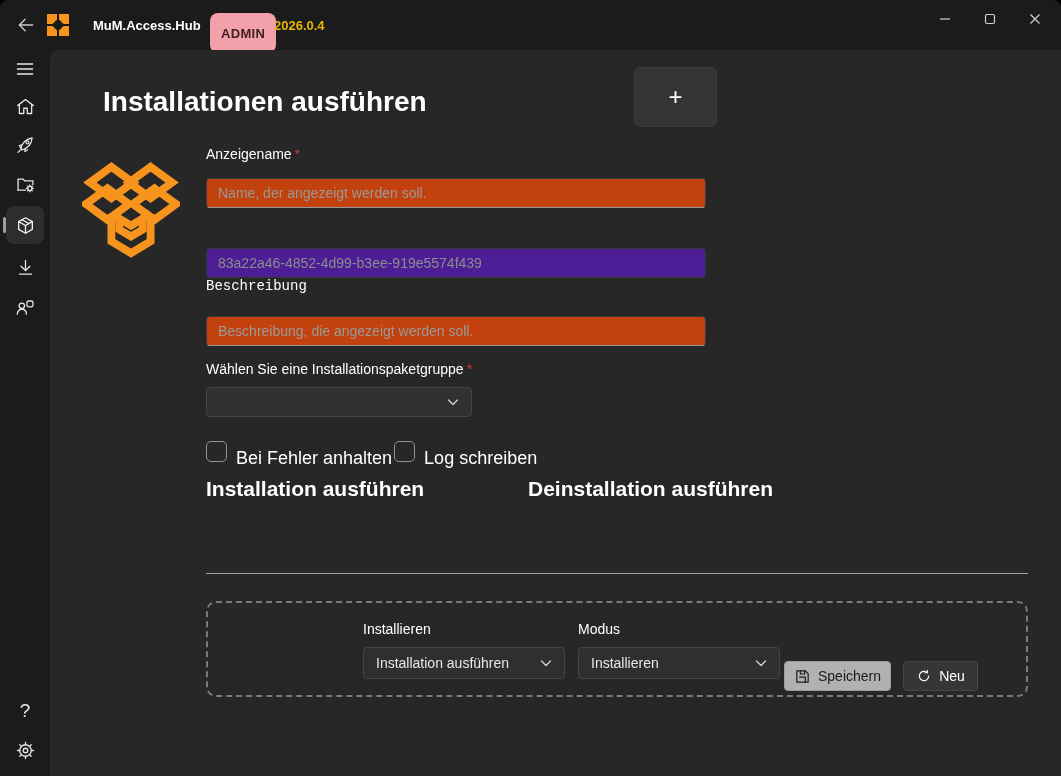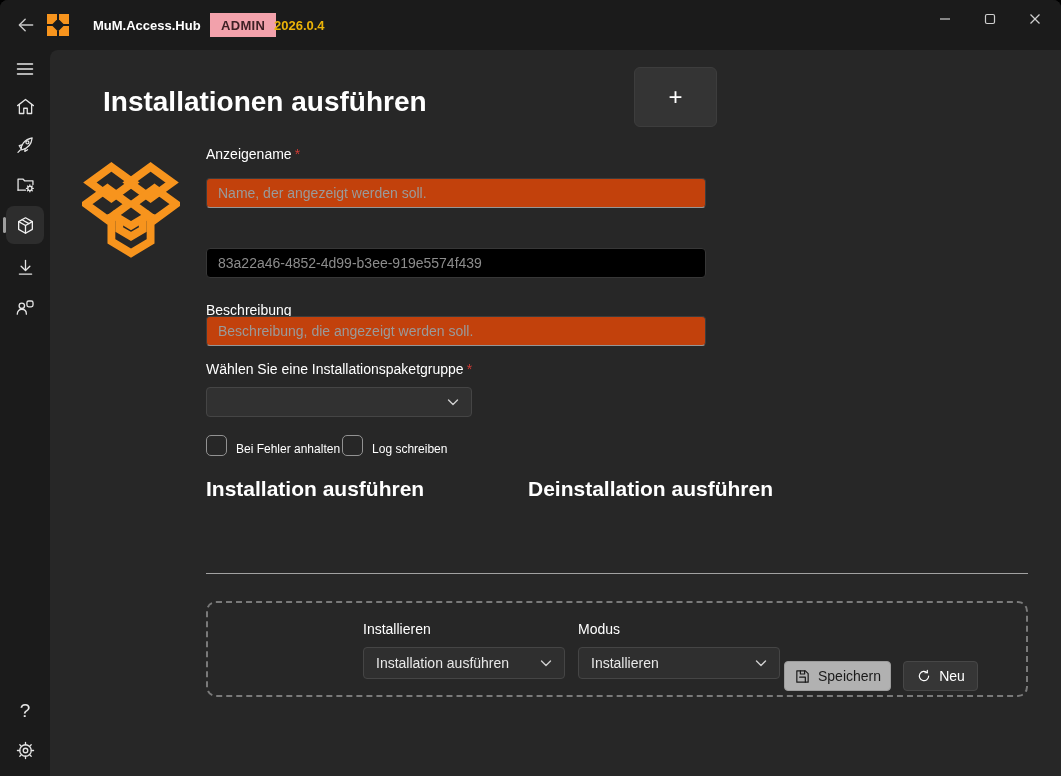--- a/index.html
+++ b/index.html
@@ -4,21 +4,21 @@
 <style>
   html,body{margin:0;padding:0;background:#000;font-family:"Liberation Sans",sans-serif;}
   .window{position:relative;width:1061px;height:776px;background:#1B1B1B;border-radius:8px 8px 0 0;overflow:hidden;}
 
   
   .titlebar{position:absolute;left:0;top:0;width:100%;height:50px;background:#1B1B1B;}
   .tb-btn{position:absolute;top:8px;width:36px;height:34px;display:flex;align-items:center;justify-content:center;border-radius:6px;cursor:pointer;}
   .back-btn{left:8px;}
   .logo{position:absolute;left:46px;top:13px;width:24px;height:24px;}
   .app-name{position:absolute;left:93px;top:0;height:50px;display:flex;align-items:center;color:#FFF;font-size:13px;font-weight:600;text-align:right;}
-  .badge{position:absolute;left:210px;top:13px;height:24px;padding:0 11px;border-radius:0;display:flex;align-items:center;font-size:13px;font-weight:700;letter-spacing:.3px;text-align:right;}
+  .badge{position:absolute;left:210px;top:13px;height:24px;padding:8px 11px;border-radius:8px;display:flex;align-items:center;font-size:13px;font-weight:700;letter-spacing:.3px;text-align:right;}
   .version{position:absolute;left:274px;top:0;height:50px;display:flex;align-items:center;color:#eab308;font-size:13px;font-weight:700;}
   .win-controls{position:absolute;right:4px;top:2px;display:flex;}
   .win-btn{width:45px;height:34px;display:flex;align-items:center;justify-content:center;cursor:pointer;}
 
   
   .sidebar{position:absolute;left:0;top:50px;width:50px;bottom:0;background:#1B1B1B;}
   .side-btn{position:absolute;left:6px;width:38px;height:38px;display:flex;align-items:center;justify-content:center;border-radius:8px;cursor:pointer;}
   .side-btn.selected{background:#2D2D2D;}
   .accent-pill{position:absolute;left:3px;width:3px;height:16px;border-radius:2px;background:#9E9E9E;}
   .q-glyph{color:#E8E8E8;font-size:19px;font-weight:400;}
@@ -26,25 +26,25 @@
   
   .content{position:absolute;left:50px;top:50px;width:1011px;height:726px;background:#272727;border-top-left-radius:8px;}
   .page-title{position:absolute;left:53px;top:36px;color:#FFF;font-size:28px;font-weight:700;}
   .hero{position:absolute;left:32px;top:110px;width:98px;height:98px;}
 
   .lbl{position:absolute;left:156px;color:#FFF;font-size:14px;}
   .lbl .req{color:#CE3A34;margin-left:3px;}
   .lbl.disabled{color:#8F8F8F;}
   .txt{position:absolute;left:156px;width:476px;height:28px;background:#c2410c;border:1px solid #3C3C3C;border-bottom:1px solid #969696;border-radius:4px;color:#E8E8E8;font-size:14px;font-family:"Liberation Sans",sans-serif;padding:0 11px;outline:none;}
   .txt::placeholder{color:#9A9A9A;}
-  .txt.disabled{background:#000000;border:1px solid #373737;color:#8C8C8C;}
+  .txt.disabled{background:#4c1d95;border:1px solid #373737;color:#8C8C8C;}
   .combo{position:absolute;left:156px;width:240px;height:28px;background:#313131;border:1px solid #454545;border-radius:4px;display:flex;align-items:center;justify-content:space-between;padding:0 12px;color:#E8E8E8;font-size:14px;cursor:pointer;}
   .chk-row{position:absolute;left:156px;top:384px;display:flex;align-items:center;}
   .chk-box{width:19px;height:19px;border:1px solid #929292;border-radius:5px;background:transparent;cursor:pointer;flex:none;}
-  .chk-lbl{color:#FFF;font-size:12px;margin:8px 2px 0 9px;}
+  .chk-lbl{color:#FFF;font-size:18px;margin:14px 2px 0 9px;}
 
   .section-h{position:absolute;top:427px;color:#FFF;font-size:21px;font-weight:800;}
   .divider{position:absolute;left:156px;top:523px;width:822px;height:1px;background:#A2A2A2;}
 
   .dashed-box{position:absolute;left:156px;top:551px;width:818px;height:92px;border:2px dashed #7A7A7A;border-radius:10px;}
   .db-lbl{position:absolute;top:18px;color:#FFF;font-size:14px;}
   .db-combo{position:absolute;top:44px;width:176px;height:30px;background:#2F2F2F;border:1px solid #454545;border-radius:4px;display:flex;align-items:center;justify-content:space-between;padding:0 12px;color:#E8E8E8;font-size:14px;cursor:pointer;}
   .add-btn{position:absolute;left:584px;top:17px;width:81px;height:58px;background:#343434;border:1px solid #3D3D3D;border-radius:6px;display:flex;align-items:center;justify-content:center;color:#FFF;font-size:24px;font-weight:300;cursor:pointer;}
 
   .footer-btn{position:absolute;top:661px;height:30px;border-radius:4px;display:flex;align-items:center;justify-content:center;gap:7px;font-size:14px;cursor:pointer;box-sizing:border-box;}
@@ -203,21 +203,21 @@
     </div>
 
     <div class="lbl" style="top:96px;">
       <span>Anzeigename</span><span class="req">*</span>
     </div>
     <input class="txt" style="top: 128px;" type="text" placeholder="Name, der angezeigt werden soll.">
 
     <div class="lbl disabled" style="top:172px;margin-top:32px;">Internalname</div>
     <input class="txt disabled" style="top: 198px;" type="text" disabled="" value="83a22a46-4852-4d99-b3ee-919e5574f439">
 
-    <div class="lbl" style="top:252px;">Beschreibung</div>
+    <div class="lbl" style="top:228px;font-family:Liberation Mono, monospace;">Beschreibung</div>
     <input class="txt" style="top: 266px;" type="text" placeholder="Beschreibung, die angezeigt werden soll.">
 
     <div class="lbl" style="top:311px;">
       <span>Wählen Sie eine Installationspaketgruppe</span><span class="req">*</span>
     </div>
     <div class="combo" style="top:337px;">
       <span></span>
       <span>
           <svg width="12" height="9" viewBox="0 0 12 9" fill="none" stroke="#CFCFCF" stroke-width="1.4" stroke-linecap="round" stroke-linejoin="round">
             <polyline points="1.5,2 6,6.5 10.5,2"></polyline>

